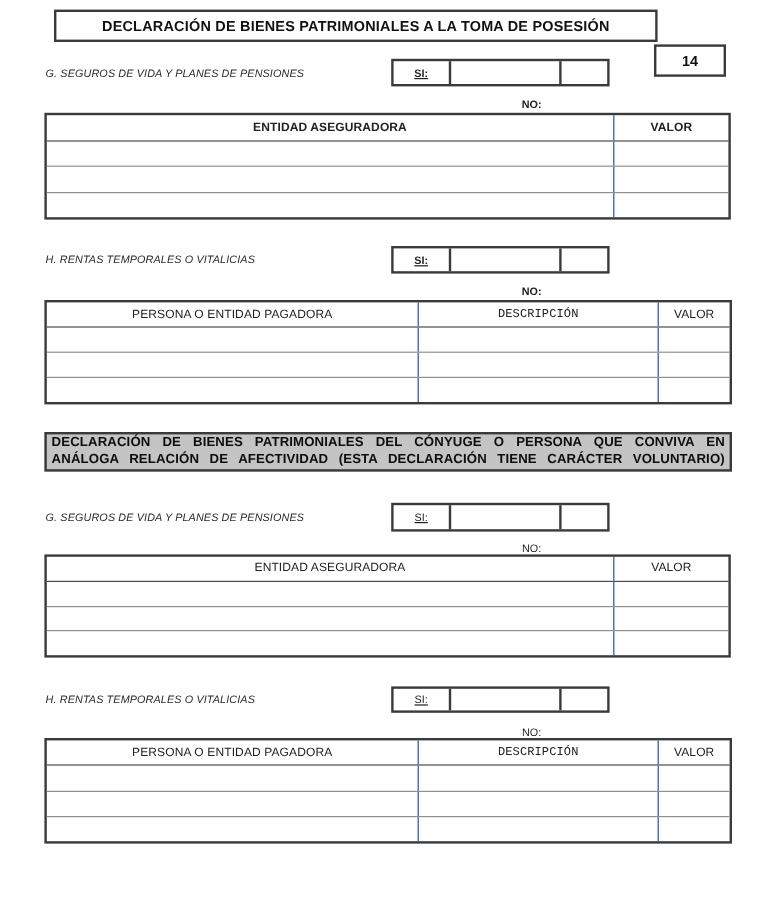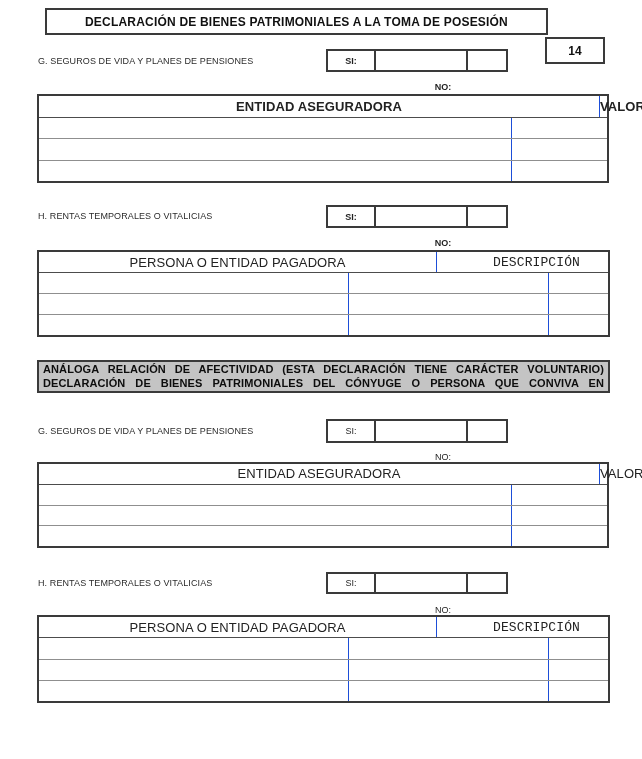--- a/index.html
+++ b/index.html
@@ -22,47 +22,47 @@
     text-align:center; color:#111;
   }
   .pagenum-box {
     left:545px; top:8px; width:60px; height:27px;
     border:2px solid #3a3a3a;
     display:flex; align-items:center; justify-content:center;
     font-weight:bold; font-size:12px; color:#111;margin-top:29px;
   }
 
   
-  .sec-label { font-size:9px; color:#2b2b2b; letter-spacing:.1px; }
+  .sec-label { font-size:9px; color:#2b2b2b; letter-spacing:.1px;font-style:italic; }
 
   
   .yn {
     left:326px; width:182px; height:23px;
     border:2px solid #3a3a3a; display:flex; background:#fff;
   }
   .yn .cell {
     display:flex; align-items:center; justify-content:center;
     font-size:9px; color:#1f1f1f;
   }
   .yn .cell + .cell { border-left:2px solid #3a3a3a; }
-  .yn .c1 { width:46px; } .yn .c2 { width:44px; }
+  .yn .c1 { width:46px;text-decoration:underline; } .yn .c2 { width:44px; }
   .yn .c3 { width:48px;margin-top:36px; } .yn .c4 { flex:1; }
   .yn.bold .cell { font-weight:bold; }
 
   
   .tbl {
     border:2px solid #3a3a3a; background:#fff;
     display:flex; flex-direction:column;
   }
   .trow { display:flex; flex:1; border-bottom:1px solid #8f8f8f; }
   .trow.hd { border-bottom:1px solid #4c4c4c; }
   .trow:last-child { border-bottom:none; }
   .tcell { flex:0 0 auto; display:flex; align-items:center; justify-content:center; }
   .tcell + .tcell { border-left:1px solid #1d4ed8; }
-  .hd .tcell { font-size:13px; color:#222; letter-spacing:.1px;margin-left:44px; }
+  .hd .tcell { font-size:10px; color:#222; letter-spacing:.1px; }
   .tbl.boldhd .hd .tcell { font-weight:bold; }
   .tbl2 .cA { width:472px; } .tbl2 .cB { flex:1; }
   .tbl3 .cA { width:309px; } .tbl3 .cB { width:200px;font-family:Liberation Mono, monospace; } .tbl3 .cC { flex:1; }
 
   
   .banner {
     left:37px; top:360px; width:573px; height:33px;
     background:#c4c4c4; border:2px solid #3a3a3a;
     padding:1px 4px 0 4px;
     font-weight:bold; font-size:11px; color:#0d0d0d;
@@ -133,22 +133,22 @@
       <div class="tcell cC"></div>
     </div>
     <div class="trow">
       <div class="tcell cA"></div>
       <div class="tcell cB"></div>
       <div class="tcell cC"></div>
     </div>
   </div>
 
   <div class="abs banner">
+    <div class="banner-line">DECLARACIÓN DE BIENES PATRIMONIALES DEL CÓNYUGE O PERSONA QUE CONVIVA EN</div>
     <div class="banner-line">ANÁLOGA RELACIÓN DE AFECTIVIDAD (ESTA DECLARACIÓN TIENE CARÁCTER VOLUNTARIO)</div>
-    <div class="banner-line">DECLARACIÓN DE BIENES PATRIMONIALES DEL CÓNYUGE O PERSONA QUE CONVIVA EN</div>
   </div>
 
   <div class="abs sec-label" style="left:38px; top:426px;">G. SEGUROS DE VIDA Y PLANES DE PENSIONES</div>
   <div class="abs yn" style="top:419px; height:24px;">
     <div class="cell c1">SI:</div>
     <div class="cell c2"></div>
     <div class="cell c3">NO:</div>
     <div class="cell c4"></div>
   </div>
 

